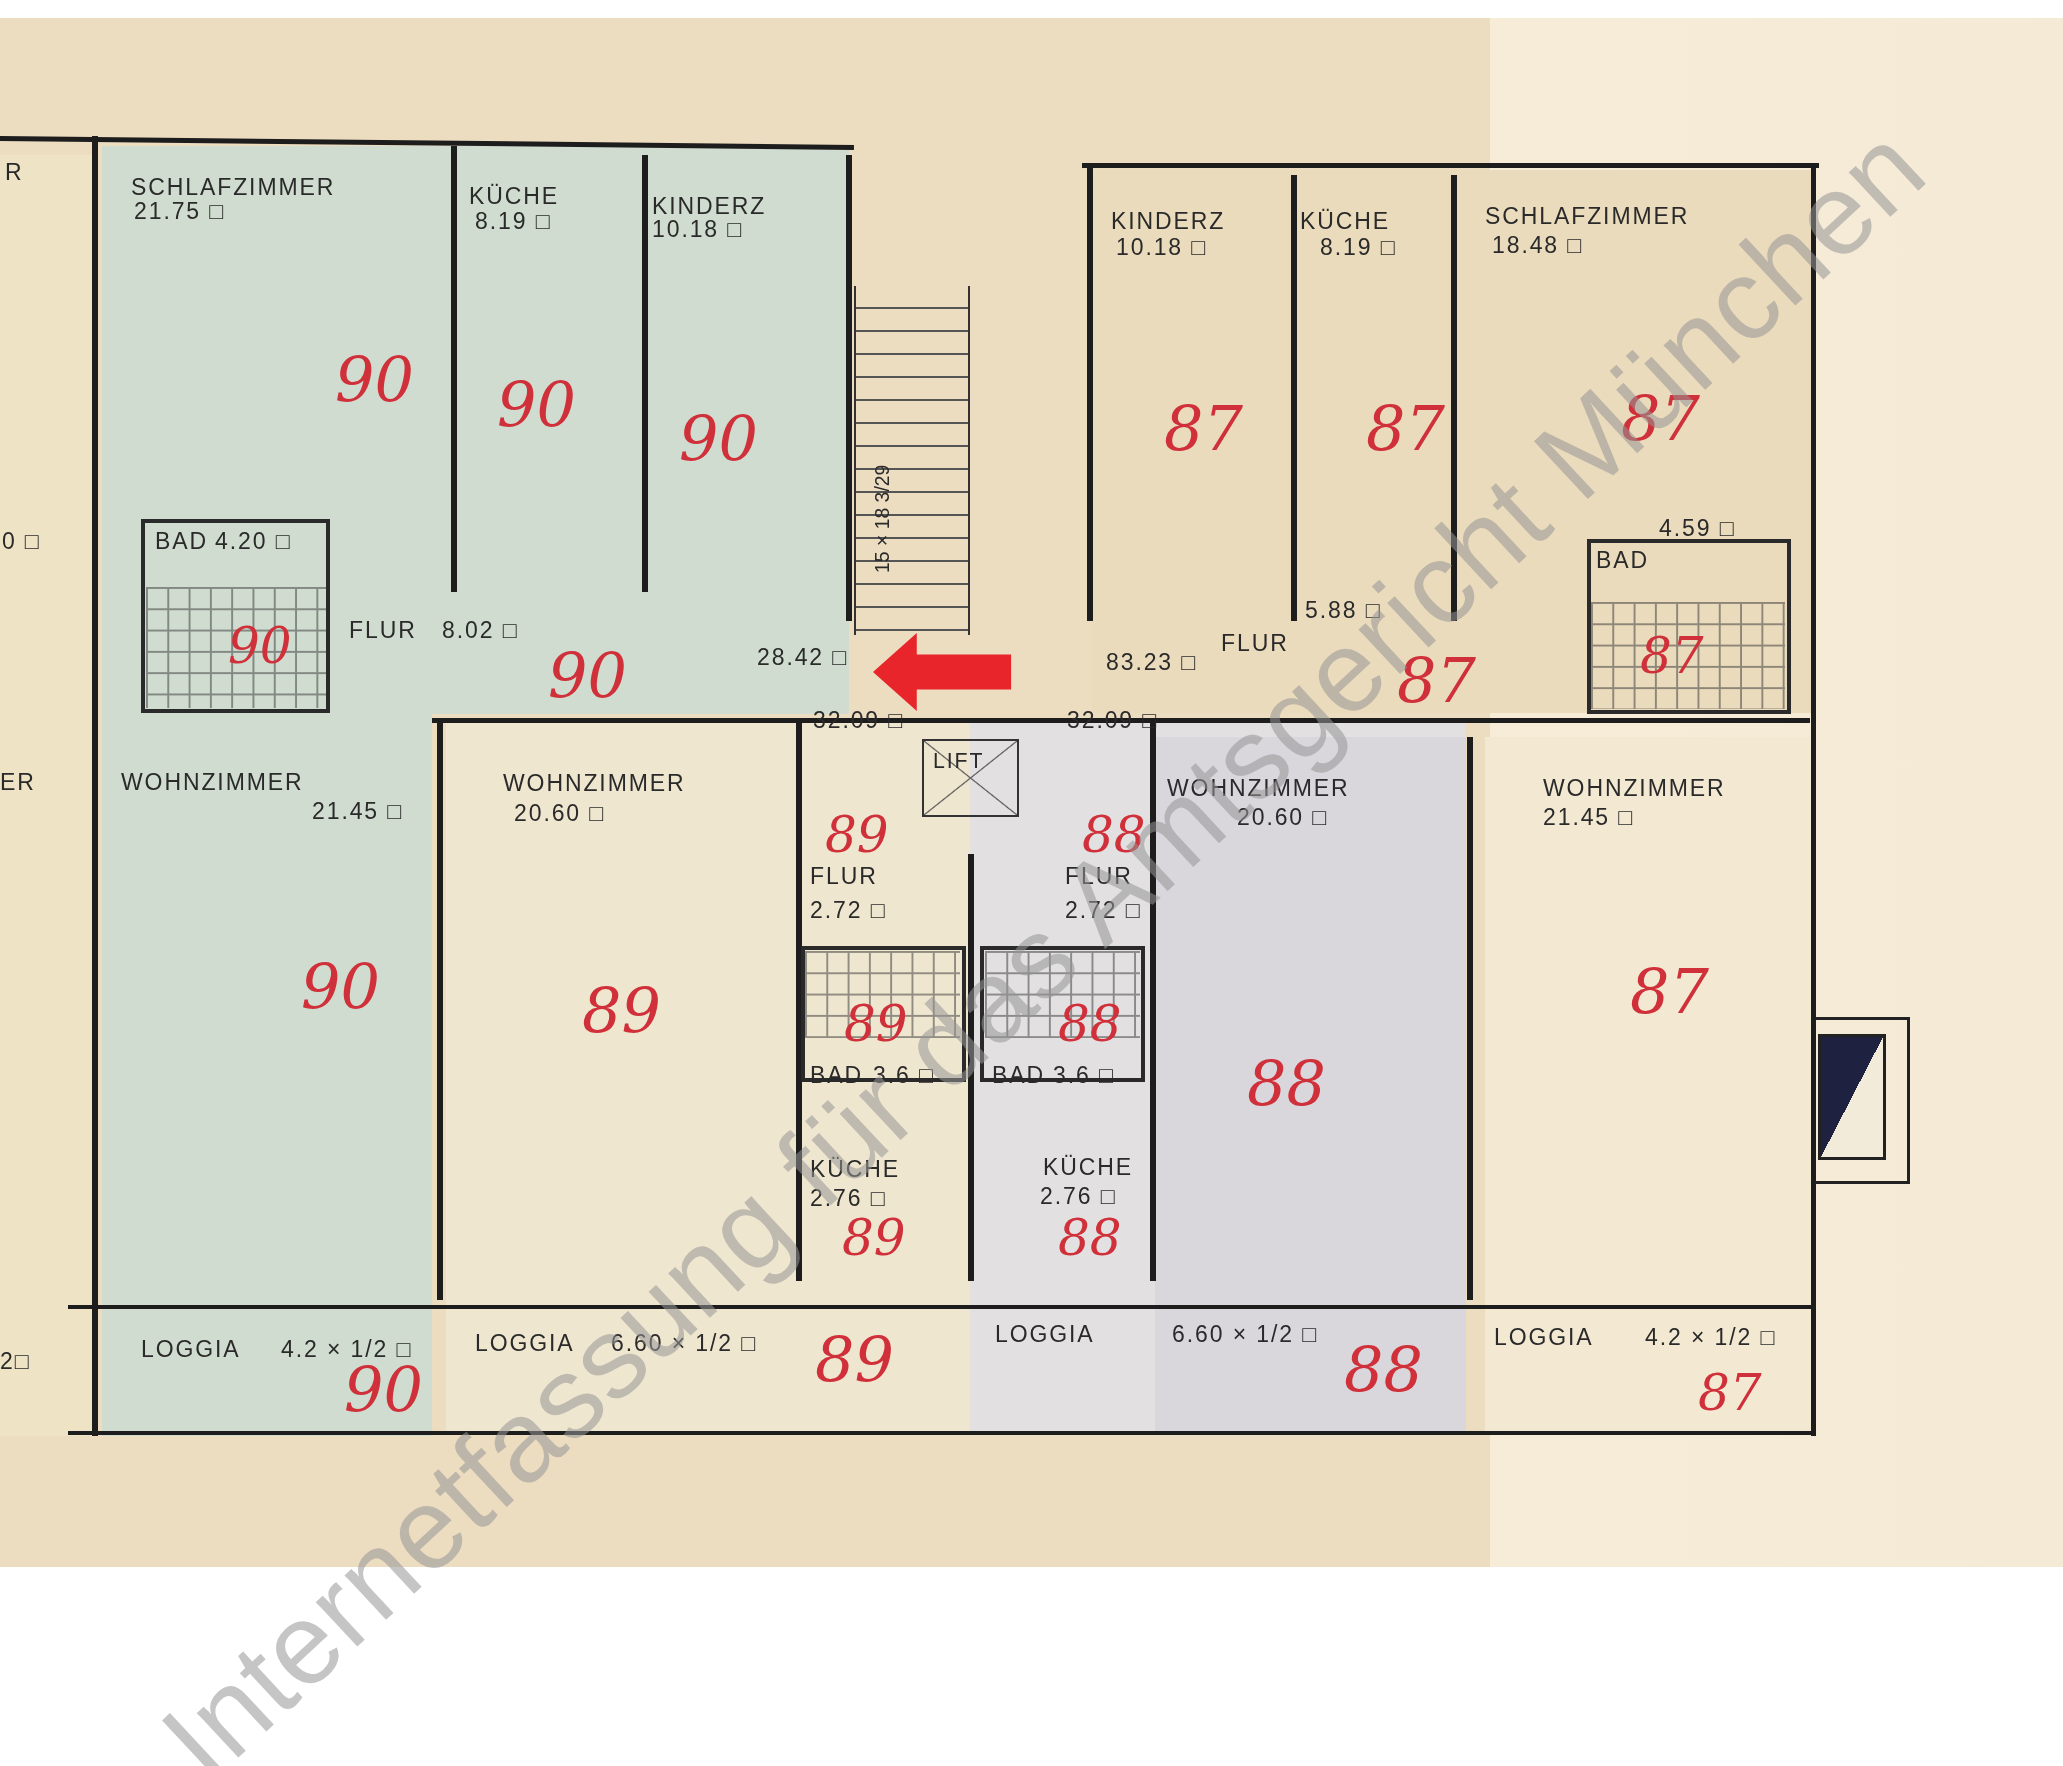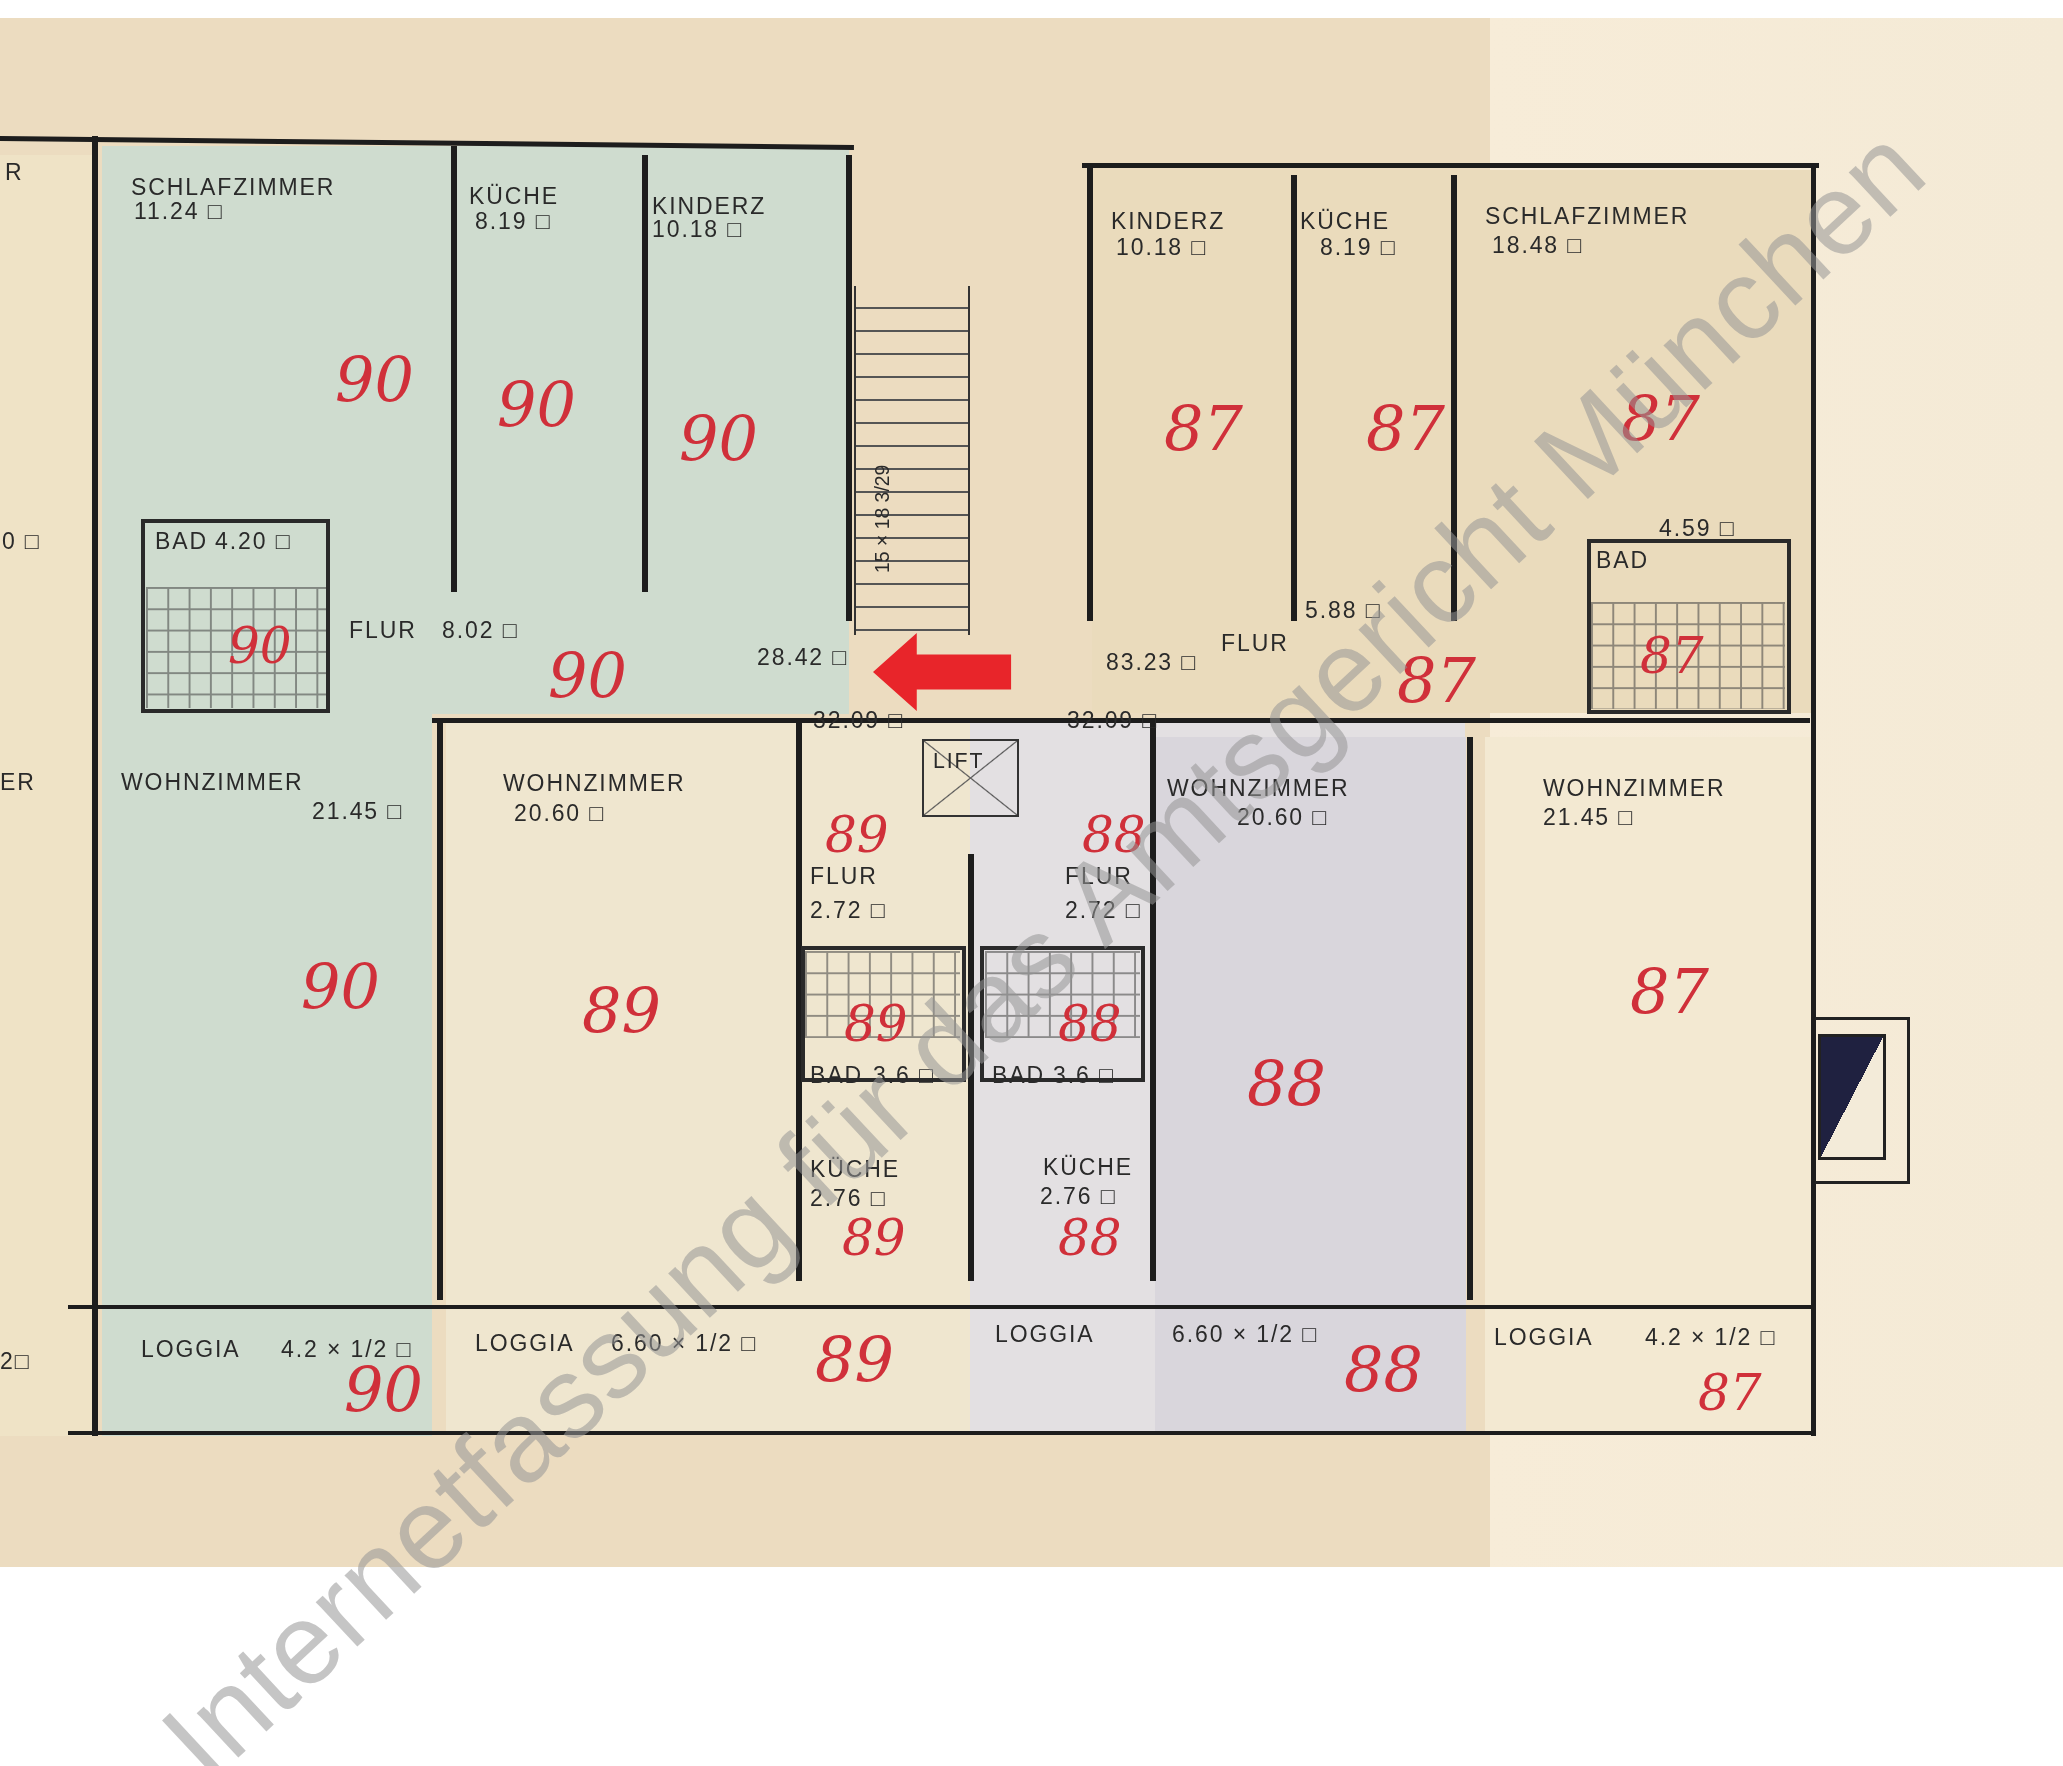--- a/index.html
+++ b/index.html
@@ -73,21 +73,21 @@
 <div class="lbl" style="left:933px;top:749px;font-size:21.3px;">LIFT</div>
 
 <div class="north-frame"></div>
 <div class="north"></div>
 
 <svg class="arrow" width="141" height="78" viewBox="0 0 145 80">
   <polygon points="0,40 45,0 45,22 142,22 142,58 45,58 45,80" fill="#e8252a"></polygon>
 </svg>
 
 <div class="lbl" style="left:131px;top:175px;">SCHLAFZIMMER</div>
-<div class="lbl" style="left:134px;top:199px;">11.24 □</div>
+<div class="lbl" style="left:134px;top:199px;">21.75 □</div>
 <div class="num" style="left:335px;top:349px;">90</div>
 
 <div class="lbl" style="left:469px;top:184px;">KÜCHE</div>
 <div class="lbl" style="left:475px;top:209px;">8.19 □</div>
 <div class="num" style="left:497px;top:374px;">90</div>
 
 <div class="lbl" style="left:652px;top:194px;">KINDERZ</div>
 <div class="lbl" style="left:652px;top:217px;">10.18 □</div>
 <div class="num" style="left:679px;top:408px;">90</div>
 

